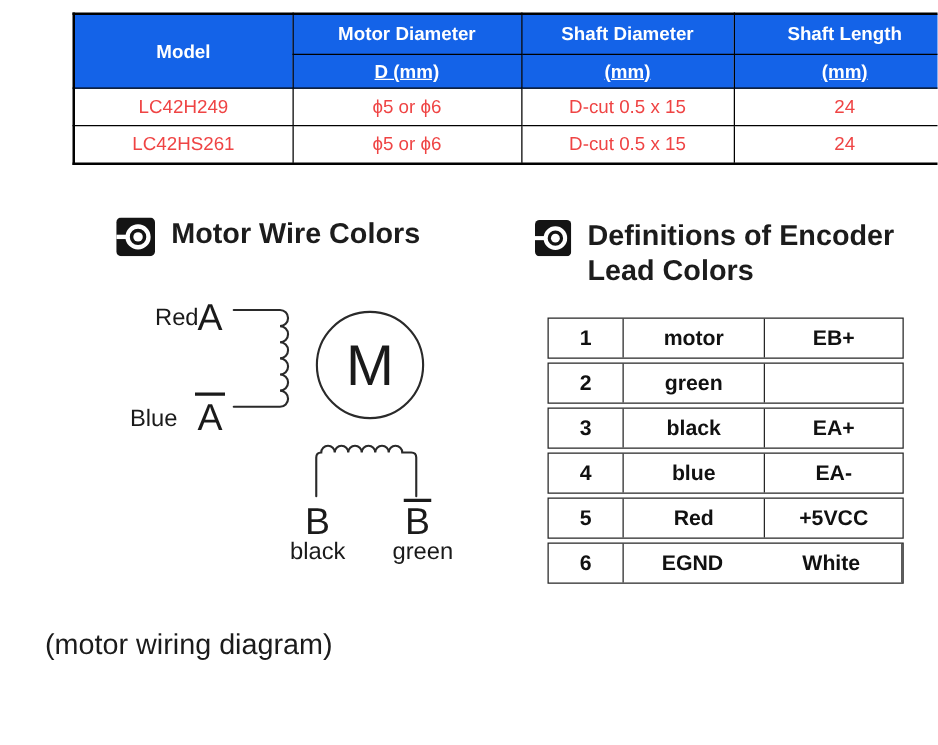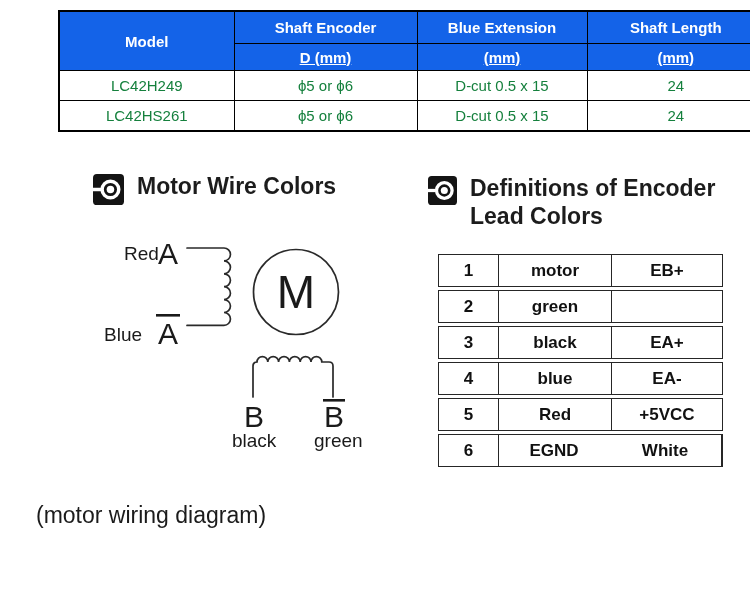--- a/index.html
+++ b/index.html
@@ -16,21 +16,21 @@
   }
   table.spec-table td{
     border:1.5px solid #000;text-align:center;vertical-align:middle;
     font-size:15px;padding:0;
   }
   table.spec-table td.hdr{
     background:#1463e8;color:#ffffff;font-weight:700;
   }
   tr.hrow1 td{height:31px;}
   tr.hrow2 td{height:26px;text-decoration:underline;}
-  tr.drow td{height:29px;color:#15803d;font-weight:400;}
+  tr.drow td{height:29px;color:#ef4444;font-weight:400;}
 
   
   .section-heading{
     position:absolute;display:flex;align-items:flex-start;gap:13px;
     font-size:23px;font-weight:700;color:#1c1c1c;line-height:28px;justify-content:flex-end;
   }
   .section-heading .marker{flex:0 0 auto;margin-top:2px;}
 
   
   .encoder-table{position:absolute;left:402px;top:254px;width:285px;}
@@ -65,22 +65,22 @@
   <table class="spec-table">
     <colgroup>
       <col style="width:175px">
         <col style="width:183px">
         <col style="width:170px">
         <col style="width:178px">
     </colgroup>
     <tbody>
         <tr class="hrow1">
       <td rowspan="2" class="hdr">Model</td>
-      <td class="hdr">Shaft Encoder</td>
-      <td class="hdr">Blue Extension</td>
+      <td class="hdr">Motor Diameter</td>
+      <td class="hdr">Shaft Diameter</td>
       <td class="hdr">Shaft Length</td>
     </tr>
     <tr class="hrow2">
       <td class="hdr">D (mm)</td>
       <td class="hdr">(mm)</td>
       <td class="hdr">(mm)</td>
     </tr>
     <tr class="drow">
       <td>LC42H249</td>
       <td>ϕ5 or ϕ6</td>

